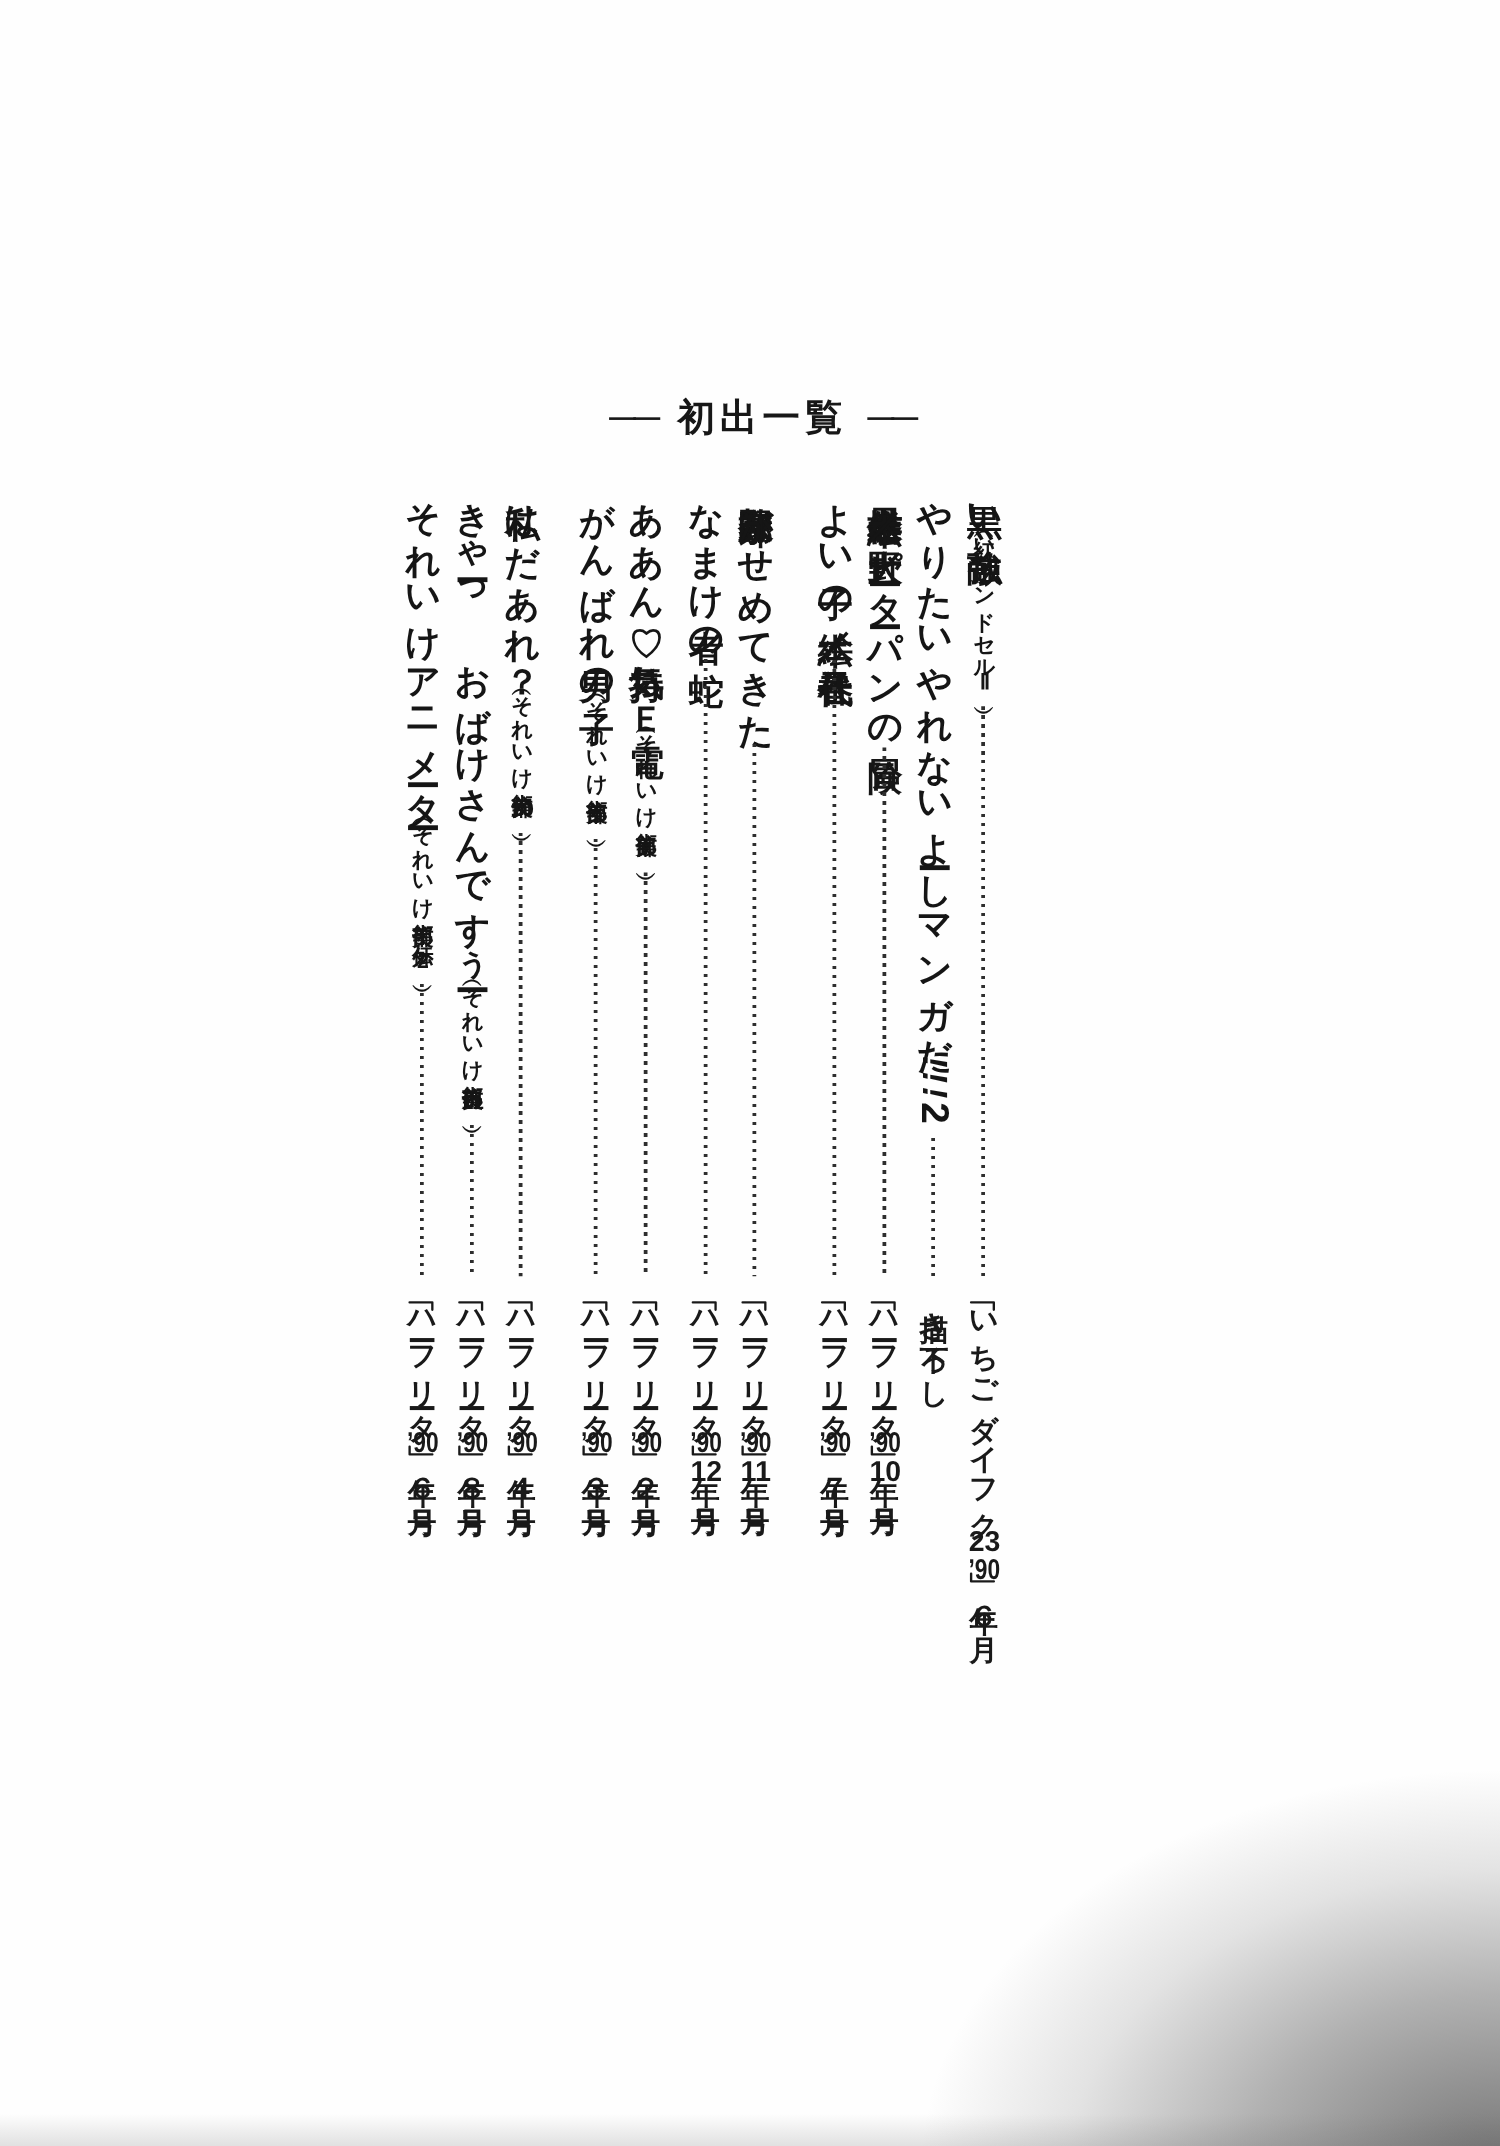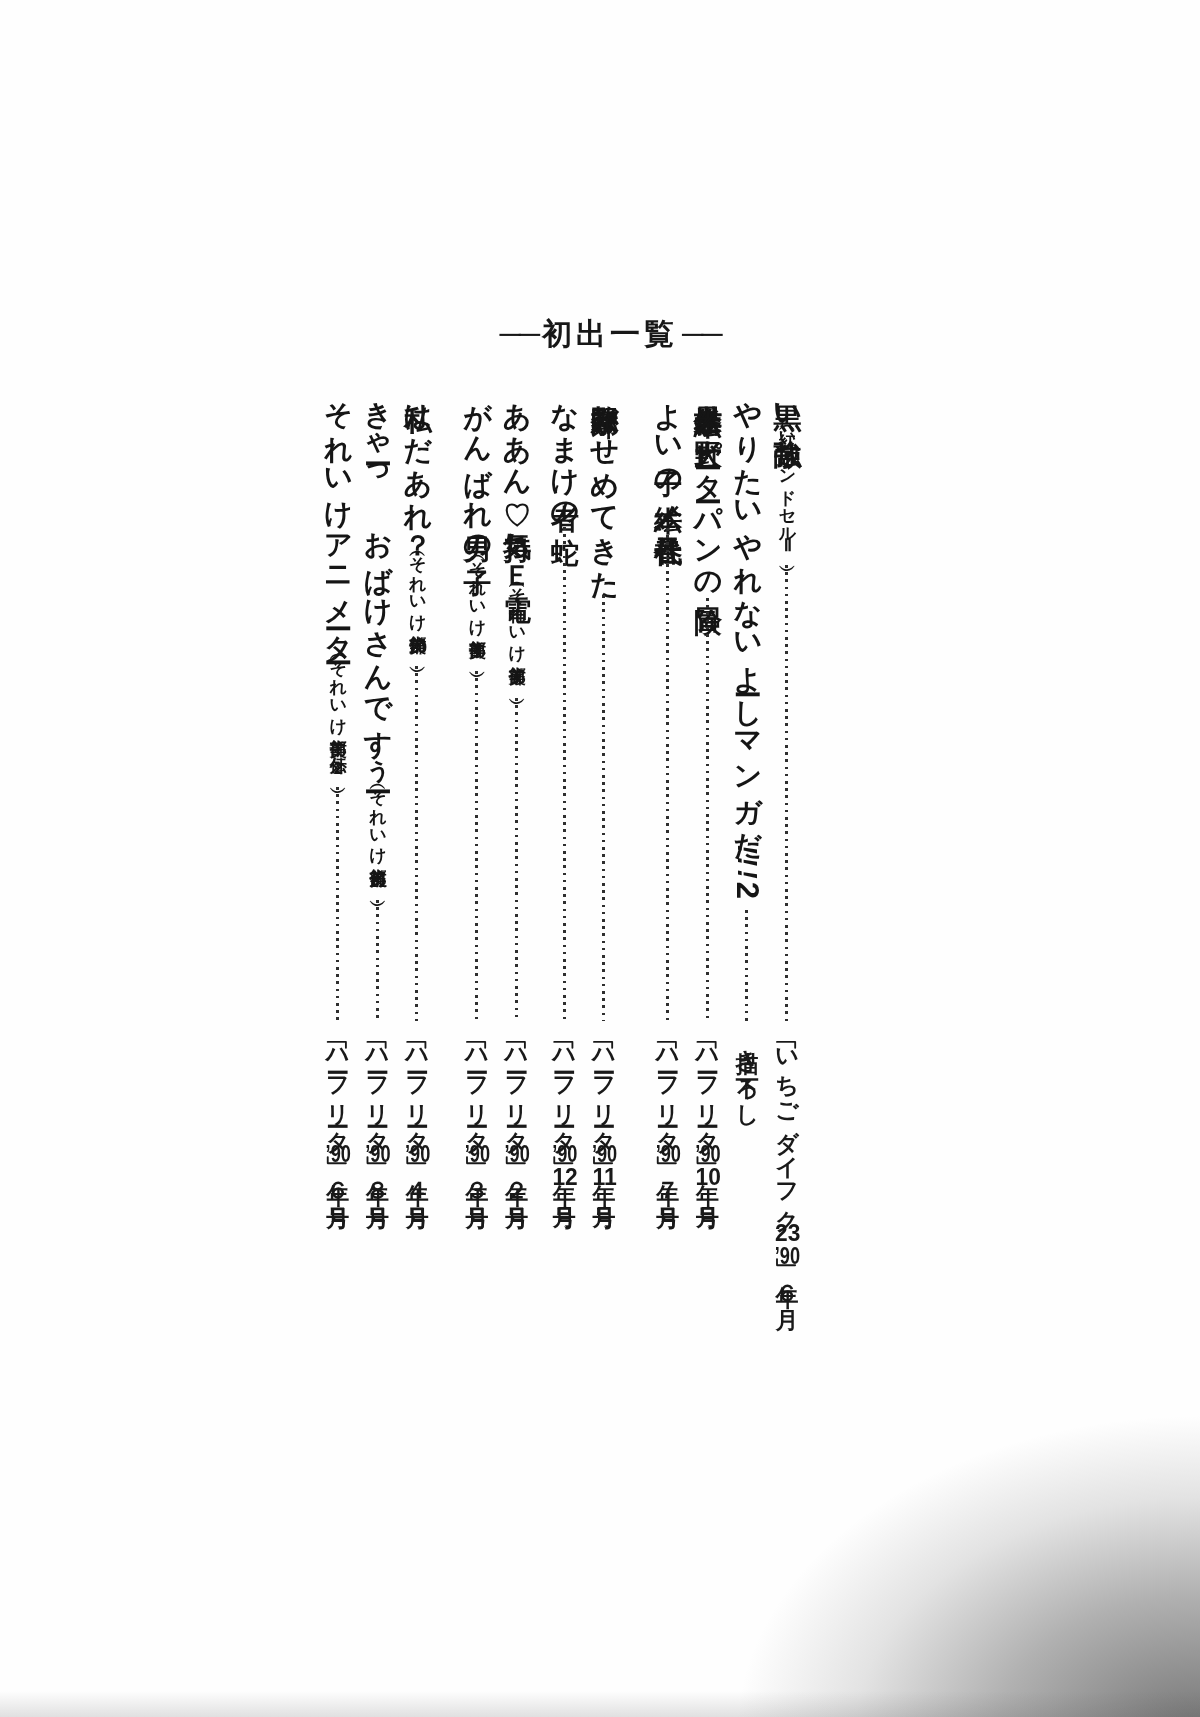--- a/index.html
+++ b/index.html
@@ -31,21 +31,21 @@
   
   .header{
     position:absolute;top:314px;left:0;width:1220px;
     text-align:center;
     font-size:30px;font-weight:bold;
     letter-spacing:2px;
     color:#171717;
     white-space:nowrap;
   }
   .header .dash{font-weight:bold;letter-spacing:-2px;}
-  .header .ht{margin:0 4px;letter-spacing:4px;text-align:right;}
+  .header .ht{margin:0 16px;letter-spacing:4px;text-align:right;}
 
   
   .cols{
     position:absolute;
     top:383px;
     right:396px;
     height:962px;
     display:flex;
     flex-direction:row-reverse;
     justify-content:flex-start;

